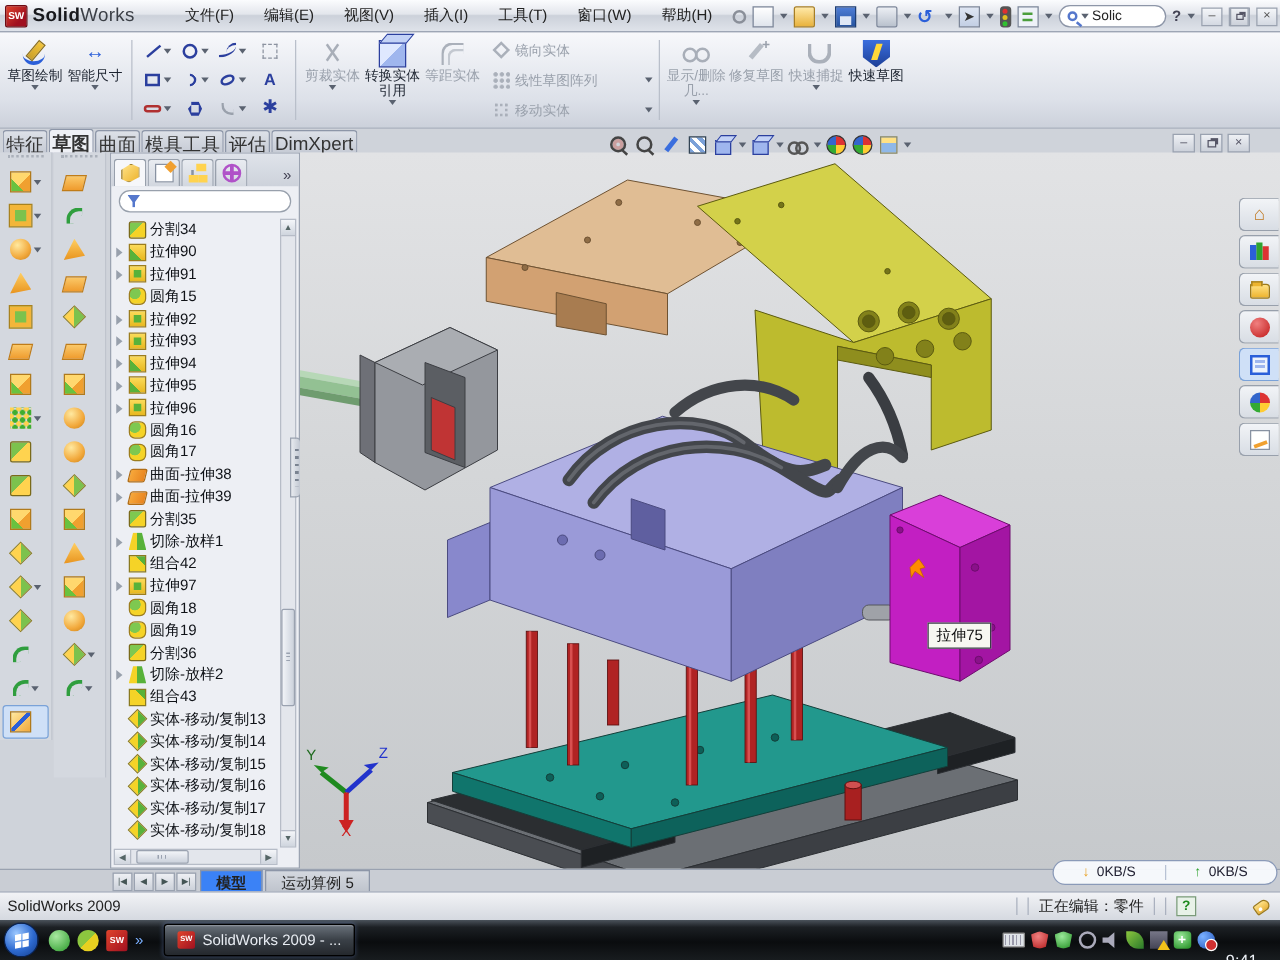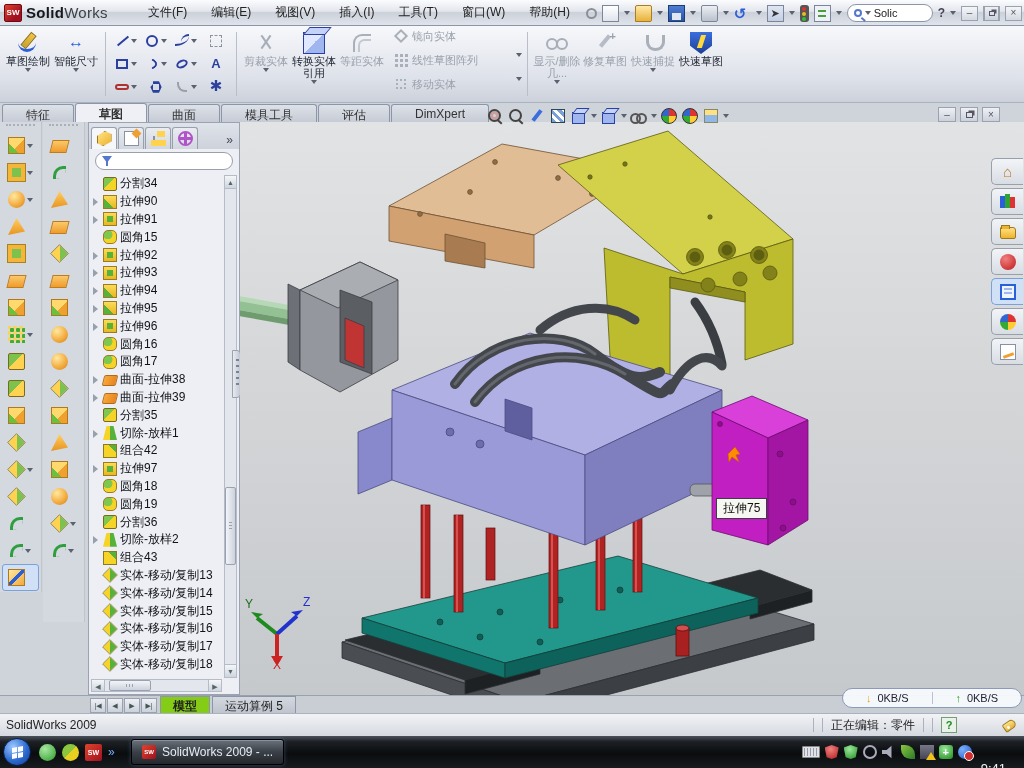--- a/index.html
+++ b/index.html
@@ -88,31 +88,31 @@
   .st-rect::before { content:""; position:absolute; inset:2px 1px; border:2px solid #2b3f9e; }
   .st-arc::before { content:""; position:absolute; inset:2px; border:2px solid #2b3f9e; border-radius:50%; border-bottom-color:transparent; border-left-color:transparent; transform:rotate(45deg); }
   .st-ellipse::before { content:""; position:absolute; inset:3px 1px; border:2px solid #2b3f9e; border-radius:50%; transform:rotate(-25deg); }
   .st-text { color:#2b3f9e; font-weight:bold; font-size:13px; text-align:center; line-height:14px; }
   .st-slot::before { content:""; position:absolute; inset:4px 0; border:2px solid #b03030; border-radius:7px; }
   .st-polygon::before { content:""; position:absolute; inset:1px; background:#2b3f9e;
      clip-path:polygon(25% 3%,75% 3%,97% 50%,75% 97%,25% 97%,3% 50%,25% 25%,25% 75%,75% 75%,75% 25%,25% 25%); }
   .st-fillet::before { content:""; position:absolute; inset:2px; border-left:2px solid #9aa1ac; border-bottom:2px solid #9aa1ac; border-radius:0 0 0 8px; }
   .st-point { color:#2b3f9e; font-size:15px; text-align:center; line-height:12px; }
   
-  .stackrow { display:flex; align-items:flex-start; gap:4px; height:22px; width:128px; }
+  .stackrow { display:flex; align-items:center; gap:4px; height:22px; width:128px; }
   .stackrow .lbl { font-size:11px; color:#9aa1ac; flex:1; }
   .srico { width:14px; height:14px; position:relative; }
   .sr-mirror::before { content:""; position:absolute; inset:2px; border:2px solid #aab0ba; transform:rotate(45deg); }
   .sr-pattern::before { content:""; position:absolute; inset:0;
      background:radial-gradient(circle,#aab0ba 1.5px,transparent 2px) 0 0/5px 5px; }
   .sr-move::before { content:""; position:absolute; inset:2px; border:2px dotted #aab0ba; }
 
   
   #tabrow { position:absolute; left:0; top:103px; width:1024px; height:19px; display:flex; align-items:flex-end; padding-left:2px; }
-  .cmtab { font-size:12px; color:#333; padding:2px 23px 1px; border:1px solid #8d96a8; border-bottom:none;
+  .cmtab { font-size:15px; color:#333; padding:2px 2px 1px; border:1px solid #8d96a8; border-bottom:none;
     background:linear-gradient(#dde1e8,#c6cbd5); margin-right:1px; border-radius:3px 3px 0 0; height:18px; }
   .cmtab[data-active="true"] { background:#eef0f5; font-weight:bold; height:19px; }
 
   
   .ltcol { position:absolute; top:122px; width:42px; background:#d4d8df; border-right:1px solid #bfc4cd; }
   #ltcol1 { left:0; height:470px; } #ltcol2 { left:43px; height:500px; }
   .grip { height:8px; border-top:2px dotted #aab0ba; margin:2px 6px 0; }
   .lt-cell { height:27px; display:flex; align-items:center; justify-content:center; gap:2px; }
   .lt-cell[data-p="y"] { background:#cfe0f7; border:1px solid #7aa2d8; border-radius:3px; margin:0 2px; }
   .lt-ico { width:17px; height:17px; position:relative; display:inline-block; }
@@ -204,21 +204,21 @@
   .h-glasses::before,.h-glasses::after { content:""; position:absolute; top:6px; width:7px; height:7px; border:2px solid #555; border-radius:50%; }
   .h-glasses::before { left:0; } .h-glasses::after { right:1px; }
   .h-ball::before { content:""; position:absolute; inset:1px; border-radius:50%;
      background:conic-gradient(#d33 0 25%,#fc3 0 50%,#3a3 0 75%,#36c 0); border:1px solid #333; }
   .h-scene::before { content:""; position:absolute; inset:2px;
      background:linear-gradient(#ffe184 0 40%,#8fb8e8 40%); border:1px solid #886; }
   #docctl { position:absolute; left:938px; top:107px; display:flex; gap:4px; }
   .dc { width:18px; height:15px; border:1px solid #9aa2b0; background:linear-gradient(#eef0f4,#ccd1da);
     color:#556; font-size:10px; display:flex; align-items:center; justify-content:center; line-height:1; }
   .dc .rest { width:7px; height:6px; border:1px solid #556; box-shadow:2px -2px 0 -0.5px #556; }
-  #tooltip { position:absolute; left:716px; top:498px; border:1px solid #3a3f46; background:#f7f7f1;
+  #tooltip { position:absolute; left:742px; top:498px; border:1px solid #3a3f46; background:#f7f7f1;
     font-size:12px; color:#111; padding:1px 6px; z-index:30; }
   #triad { position:absolute; left:243px; top:592px; z-index:5; }
   #netmon { position:absolute; left:842px; top:688px; width:180px; height:20px; z-index:40;
     border:1px solid #8a9ab8; border-radius:10px; background:rgba(249,251,254,.93);
     display:flex; align-items:center; font-size:11px; color:#223; }
   .netcell { flex:1; display:flex; align-items:center; justify-content:center; gap:6px; }
   .netcell + .netcell { border-left:1px solid #b8c2d4; }
   .arr-dn { color:#e8a020; font-weight:bold; } .arr-up { color:#2fa32f; font-weight:bold; }
 
   
@@ -241,21 +241,21 @@
   .tp-doc { background:#fff; border:1px solid #8892a2; }
   .tp-doc::after { content:""; position:absolute; left:2px; top:9px; width:11px; height:3px; background:#f0a030; transform:rotate(-20deg); }
 
   
   #doctabs { position:absolute; left:0; top:695px; width:1024px; height:18px; background:#c9cdd4;
     border-top:1px solid #9aa2b0; display:flex; align-items:flex-end; padding-left:90px; }
   .navbtn { width:16px; height:15px; border:1px solid #9aa2b0; background:linear-gradient(#eef0f4,#ccd1da);
     font-size:7px; color:#455; text-align:center; line-height:14px; margin-right:1px; }
   .doctab { font-size:12px; padding:1px 12px; border:1px solid #8d96a8; border-bottom:none;
     background:linear-gradient(#d4d8df,#bfc4cd); margin-left:2px; height:17px; color:#222; }
-  .doctab[data-active="true"] { background:#84cc16; font-weight:bold; }
+  .doctab[data-active="true"] { background:#3b82f6; font-weight:bold; }
 
   
   #statusbar { position:absolute; left:0; top:713px; width:1024px; height:23px;
     background:linear-gradient(#f2f3f6,#d5d9e0); border-top:1px solid #aab1bf;
     display:flex; align-items:center; font-size:12px; color:#222; }
   #sb-left { padding-left:6px; }
   #sb-right { margin-left:auto; display:flex; align-items:center; gap:8px; padding-right:8px; }
   .sbsep { width:1px; height:14px; background:#aab1bf; }
   #sb-help { width:16px; height:16px; border:1px solid #7a9a7a; background:#e8f2e8; color:#1e8a1e;
     font-weight:bold; font-size:11px; text-align:center; line-height:15px; }

